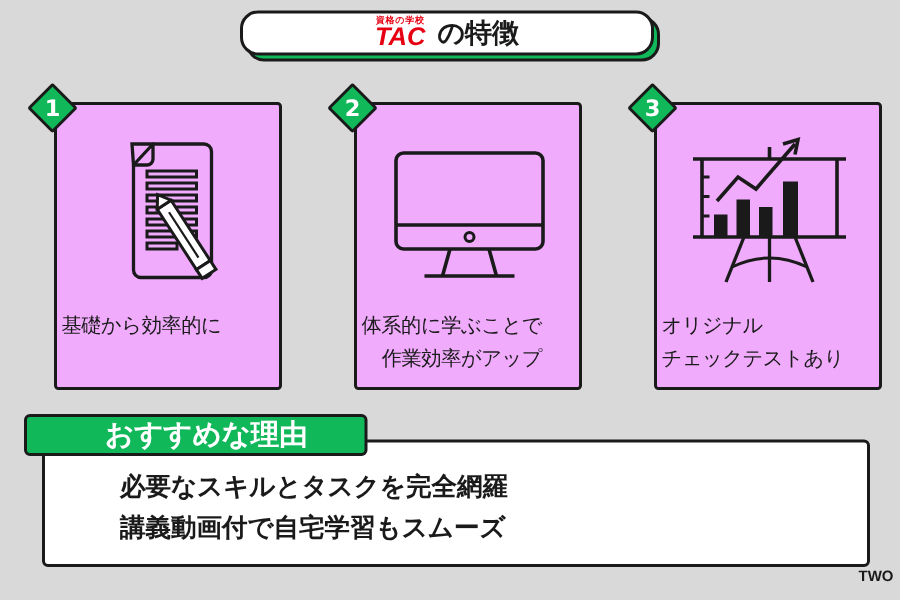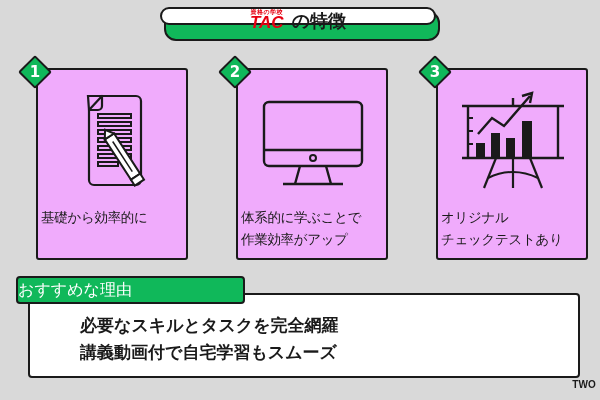--- a/index.html
+++ b/index.html
@@ -1,41 +1,41 @@
 <!DOCTYPE html>
 <html><head>
 <meta charset="utf-8">
 <style>
   * { box-sizing: border-box; margin: 0; padding: 0; }
   html, body { width: 600px; height: 400px; overflow: hidden; }
   body { background: #d9d9d9; position: relative; font-family: "DejaVu Sans", "Liberation Sans", sans-serif; color: #1a1a1a; }
 
   .banner-shadow { position: absolute; left: 164px; top: 11px; width: 276px; height: 30px; background: #10b85a; border-radius: 12px; border: 2px solid #1a1a1a; }
-  .banner { position: absolute; left: 160px; top: 7px; width: 276px; height: 18px; background: #fff; border: 2px solid #1a1a1a; border-radius: 12px; display: flex; justify-content: center; gap: 8px; }
+  .banner { position: absolute; left: 160px; top: 7px; width: 276px; height: 30px; background: #fff; border: 2px solid #1a1a1a; border-radius: 12px; display: flex; align-items: center; justify-content: center; gap: 8px; }
   .logo { display: flex; flex-direction: column; align-items: center; line-height: 1; }
   .logo-small { font-size: 6px; font-weight: bold; color: #e60012; letter-spacing: 0.5px; }
   .logo-big { font-size: 17px; font-weight: bold; font-style: italic; color: #e60012; font-family: "Liberation Sans", sans-serif; letter-spacing: 0px; margin-top: -1px; }
   .banner-title { font-size: 18px; font-weight: bold; color: #1a1a1a; }
 
   .card { position: absolute; top: 68px; width: 152px; height: 192px; background: #f0abfc; border: 2px solid #1a1a1a; border-radius: 3px; }
   .card-1 { left: 36px; }
-  .card-2 { left: 236px; }
+  .card-2 { left: 236px; text-align: right; }
   .card-3 { left: 436px; }
   .card-icon { position: absolute; left: 20px; top: 18px; width: 110px; height: 110px; }
   .card-text { position: absolute; left: 3px; top: 136px; font-size: 13.5px; line-height: 22px; color: #1a1a1a; white-space: nowrap; letter-spacing: -0.3px; }
 
   .badge { position: absolute; top: 55px; width: 34px; height: 34px; }
   .badge-diamond { position: absolute; left: 5px; top: 5px; width: 24px; height: 24px; background: #10b85a; border: 2px solid #1a1a1a; transform: rotate(45deg); border-radius: 2px; }
   .badge-num { position: absolute; left: 0; top: 0; width: 34px; height: 34px; display: flex; align-items: center; justify-content: center; color: #fff; font-weight: bold; font-size: 15px; }
   .badge-1 { left: 18px; }
   .badge-2 { left: 218px; }
   .badge-3 { left: 418px; }
 
   .reason-box { position: absolute; left: 28px; top: 293px; width: 552px; height: 85px; background: #fff; border: 2px solid #1a1a1a; border-radius: 4px; }
-  .reason-label { position: absolute; left: 16px; top: 276px; width: 229px; height: 28px; background: #10b85a; border: 2px solid #1a1a1a; border-radius: 4px; color: #fff; font-weight: normal; font-size: 16px; display: flex; align-items: center; }
+  .reason-label { position: absolute; left: 16px; top: 276px; width: 229px; height: 28px; background: #10b85a; border: 2px solid #1a1a1a; border-radius: 4px; color: #fff; font-weight: bold; font-size: 19px; display: flex; align-items: center; padding-left: 52px; }
   .reason-lines { position: absolute; left: 80px; top: 312px; font-size: 17px; font-weight: bold; line-height: 27px; color: #1a1a1a; white-space: nowrap; }
 
   .footer-logo { position: absolute; left: 571px; top: 380px; width: 26px; height: 18px; display: flex; flex-direction: column; align-items: center; gap: 40px; }
   .footer-logo .mark { font-size: 10px; font-weight: bold; color: #1a1a1a; line-height: 10px; font-family: "Liberation Sans", sans-serif; }
   .footer-logo .sub { font-size: 3px; color: #1a1a1a; line-height: 4px; letter-spacing: 0; }
 </style>
 </head>
 <body>
 
 <div class="banner-shadow"></div>

